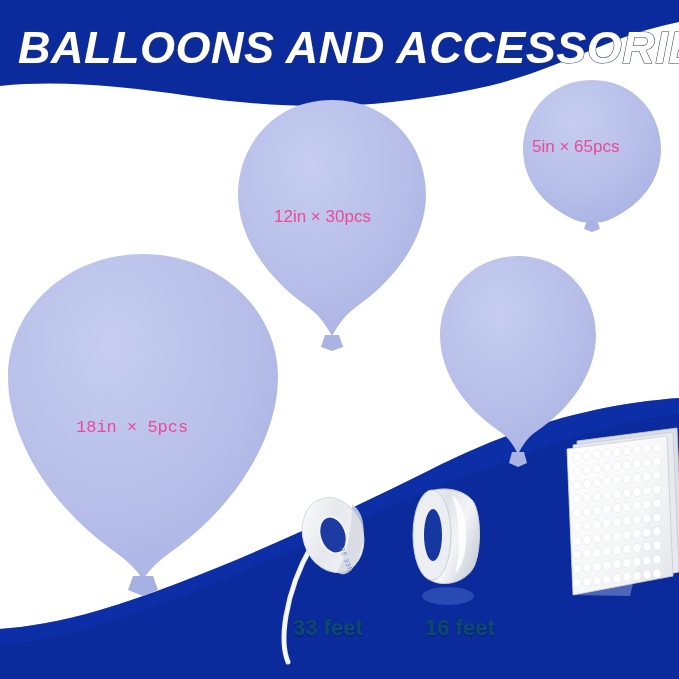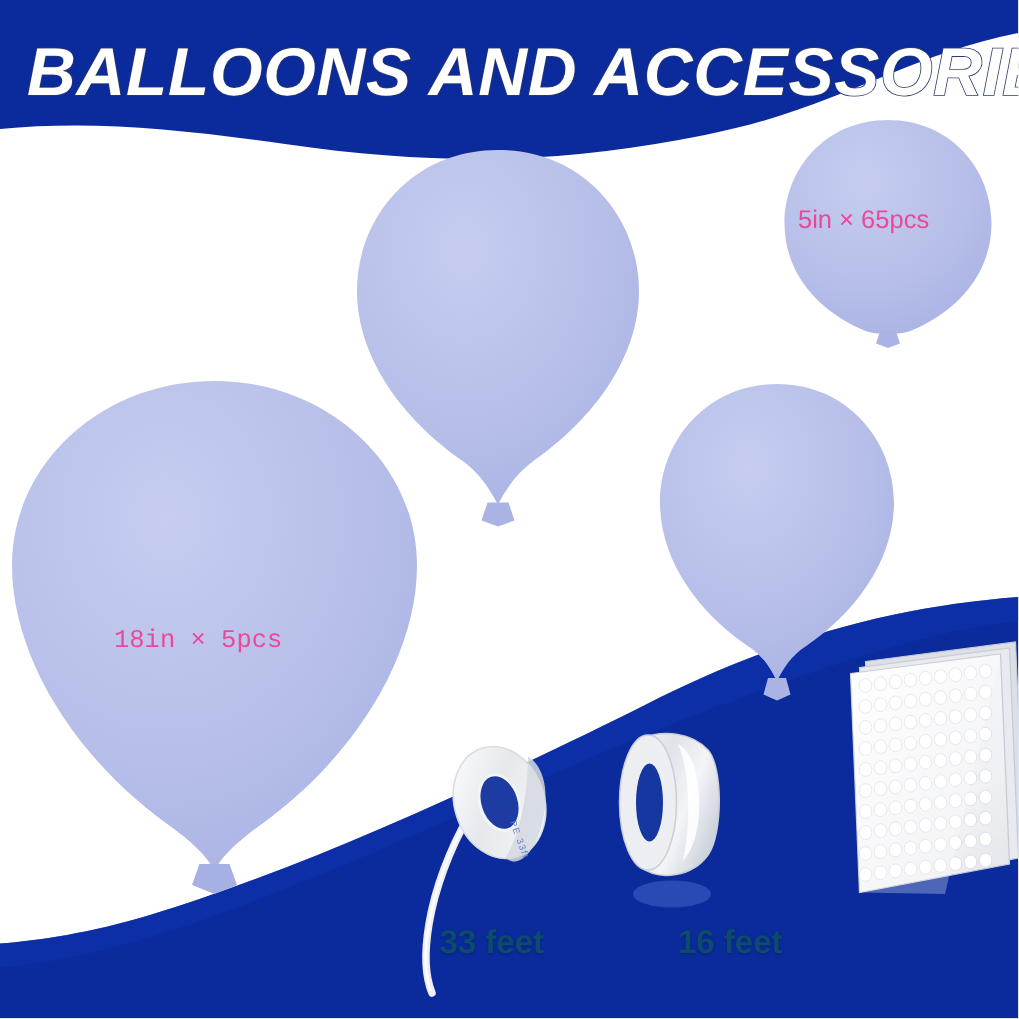--- a/index.html
+++ b/index.html
@@ -54,21 +54,21 @@
   .acc-cap {
     position: absolute;
     color: #0c4a6e;
     font-size: 22px;
     font-weight: bold;
     white-space: nowrap;
     z-index: 35;
     text-shadow: 0 1px 2px rgba(0,0,0,0.25);
   }
   #cap-tape   { left: 293px; top: 615px; }
-  #cap-strip  { left: 425px; top: 615px; margin-left: 27px; }
+  #cap-strip  { left: 425px; top: 615px; }
   #cap-dots   { left: 557px; top: 615px; }
   #cap-dots .small { font-size: 20px; font-weight: 500; }
   #cap-dots .big   { font-size: 23px; font-weight: bold; letter-spacing: -0.3px; }
 </style>
 </head>
 <body>
 
 <div id="scene">
 
   <svg class="layer" viewBox="0 0 679 679" width="679" height="679" style="z-index:1">
@@ -313,18 +313,19 @@
           </g>
         </g>
       </g>
       <path fill="#ffffff" opacity="0.28" d="M567,449 L667,436 L630,596 L573,595 Z"></path>
     </g>
   </svg>
 
   <div id="title">BALLOONS AND ACCESSORIES</div>
 
   <div id="label-18" class="blabel">18in × 5pcs</div>
+  <div id="label-12" class="blabel">12in × 30pcs</div>
   <div id="label-5" class="blabel">5in × 65pcs</div>
 
   <div id="cap-tape" class="acc-cap">33 feet</div>
   <div id="cap-strip" class="acc-cap">16 feet</div>
 
 </div>
 
 </body></html>

